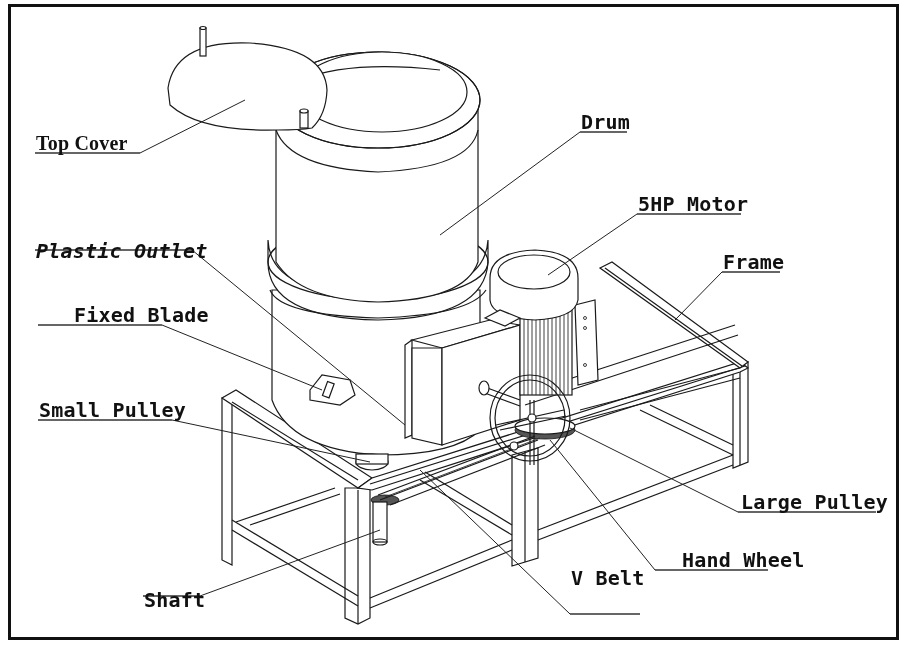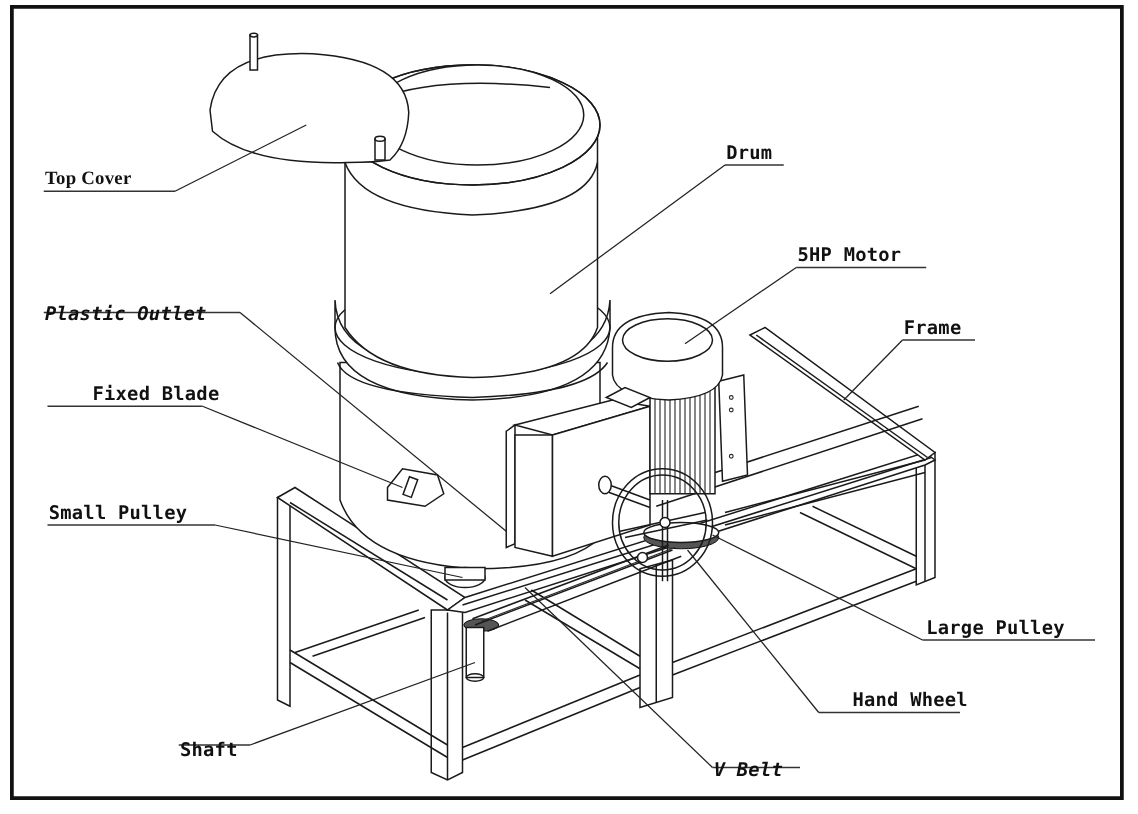--- a/index.html
+++ b/index.html
@@ -10,21 +10,21 @@
   }
   svg#drawing { position: absolute; left: 0; top: 0; width: 910px; height: 651px; }
   svg#drawing .ln { stroke: #1a1a1a; stroke-width: 1.2; fill: none; }
   svg#drawing .thin { stroke: #2a2a2a; stroke-width: 0.9; fill: none; }
   svg#drawing .fillw { stroke: #1a1a1a; stroke-width: 1.2; fill: #ffffff; }
   svg#drawing .leader { stroke: #222222; stroke-width: 1; fill: none; }
   svg#drawing .uline { stroke: #333333; stroke-width: 1.3; }
   svg#drawing .dark { fill: #555555; stroke: #111111; stroke-width: 0.8; }
   .label {
     position: absolute; font-family: "DejaVu Sans Mono", "Liberation Mono", monospace;
-    font-weight: bold; font-size: 15px; color: #111111; line-height: 18px;
+    font-weight: bold; font-size: 20px; color: #111111; line-height: 18px;
     white-space: nowrap; letter-spacing: 0.2px;
   }
 </style>
 </head>
 <body>
 
 <div id="frame"></div>
 
 <svg id="drawing" viewBox="0 0 910 651">
 
@@ -210,13 +210,13 @@
 <div class="label" style="left:36px; top:134px;font-family:Liberation Serif, serif;">Top Cover</div>
 <div class="label" style="left:581px; top:113px;">Drum</div>
 <div class="label" style="left:638px; top:195px;">5HP Motor</div>
 <div class="label" style="left:36px; top:242px;font-style:italic;">Plastic Outlet</div>
 <div class="label" style="left:723px; top:253px;text-align:center;">Frame</div>
 <div class="label" style="left:39px; top:306px;margin-left:35px;">Fixed Blade</div>
 <div class="label" style="left:39px; top:401px;">Small Pulley</div>
 <div class="label" style="left:741px; top:493px;text-align:center;">Large Pulley</div>
 <div class="label" style="left:656px; top:551px;margin-left:26px;">Hand Wheel</div>
 <div class="label" style="left:144px; top:591px;">Shaft</div>
-<div class="label" style="left:571px; top:607px;font-style:italic;">V Belt</div>
+<div class="label" style="left:571px; top:569px;">V Belt</div>
 
 </body></html>

